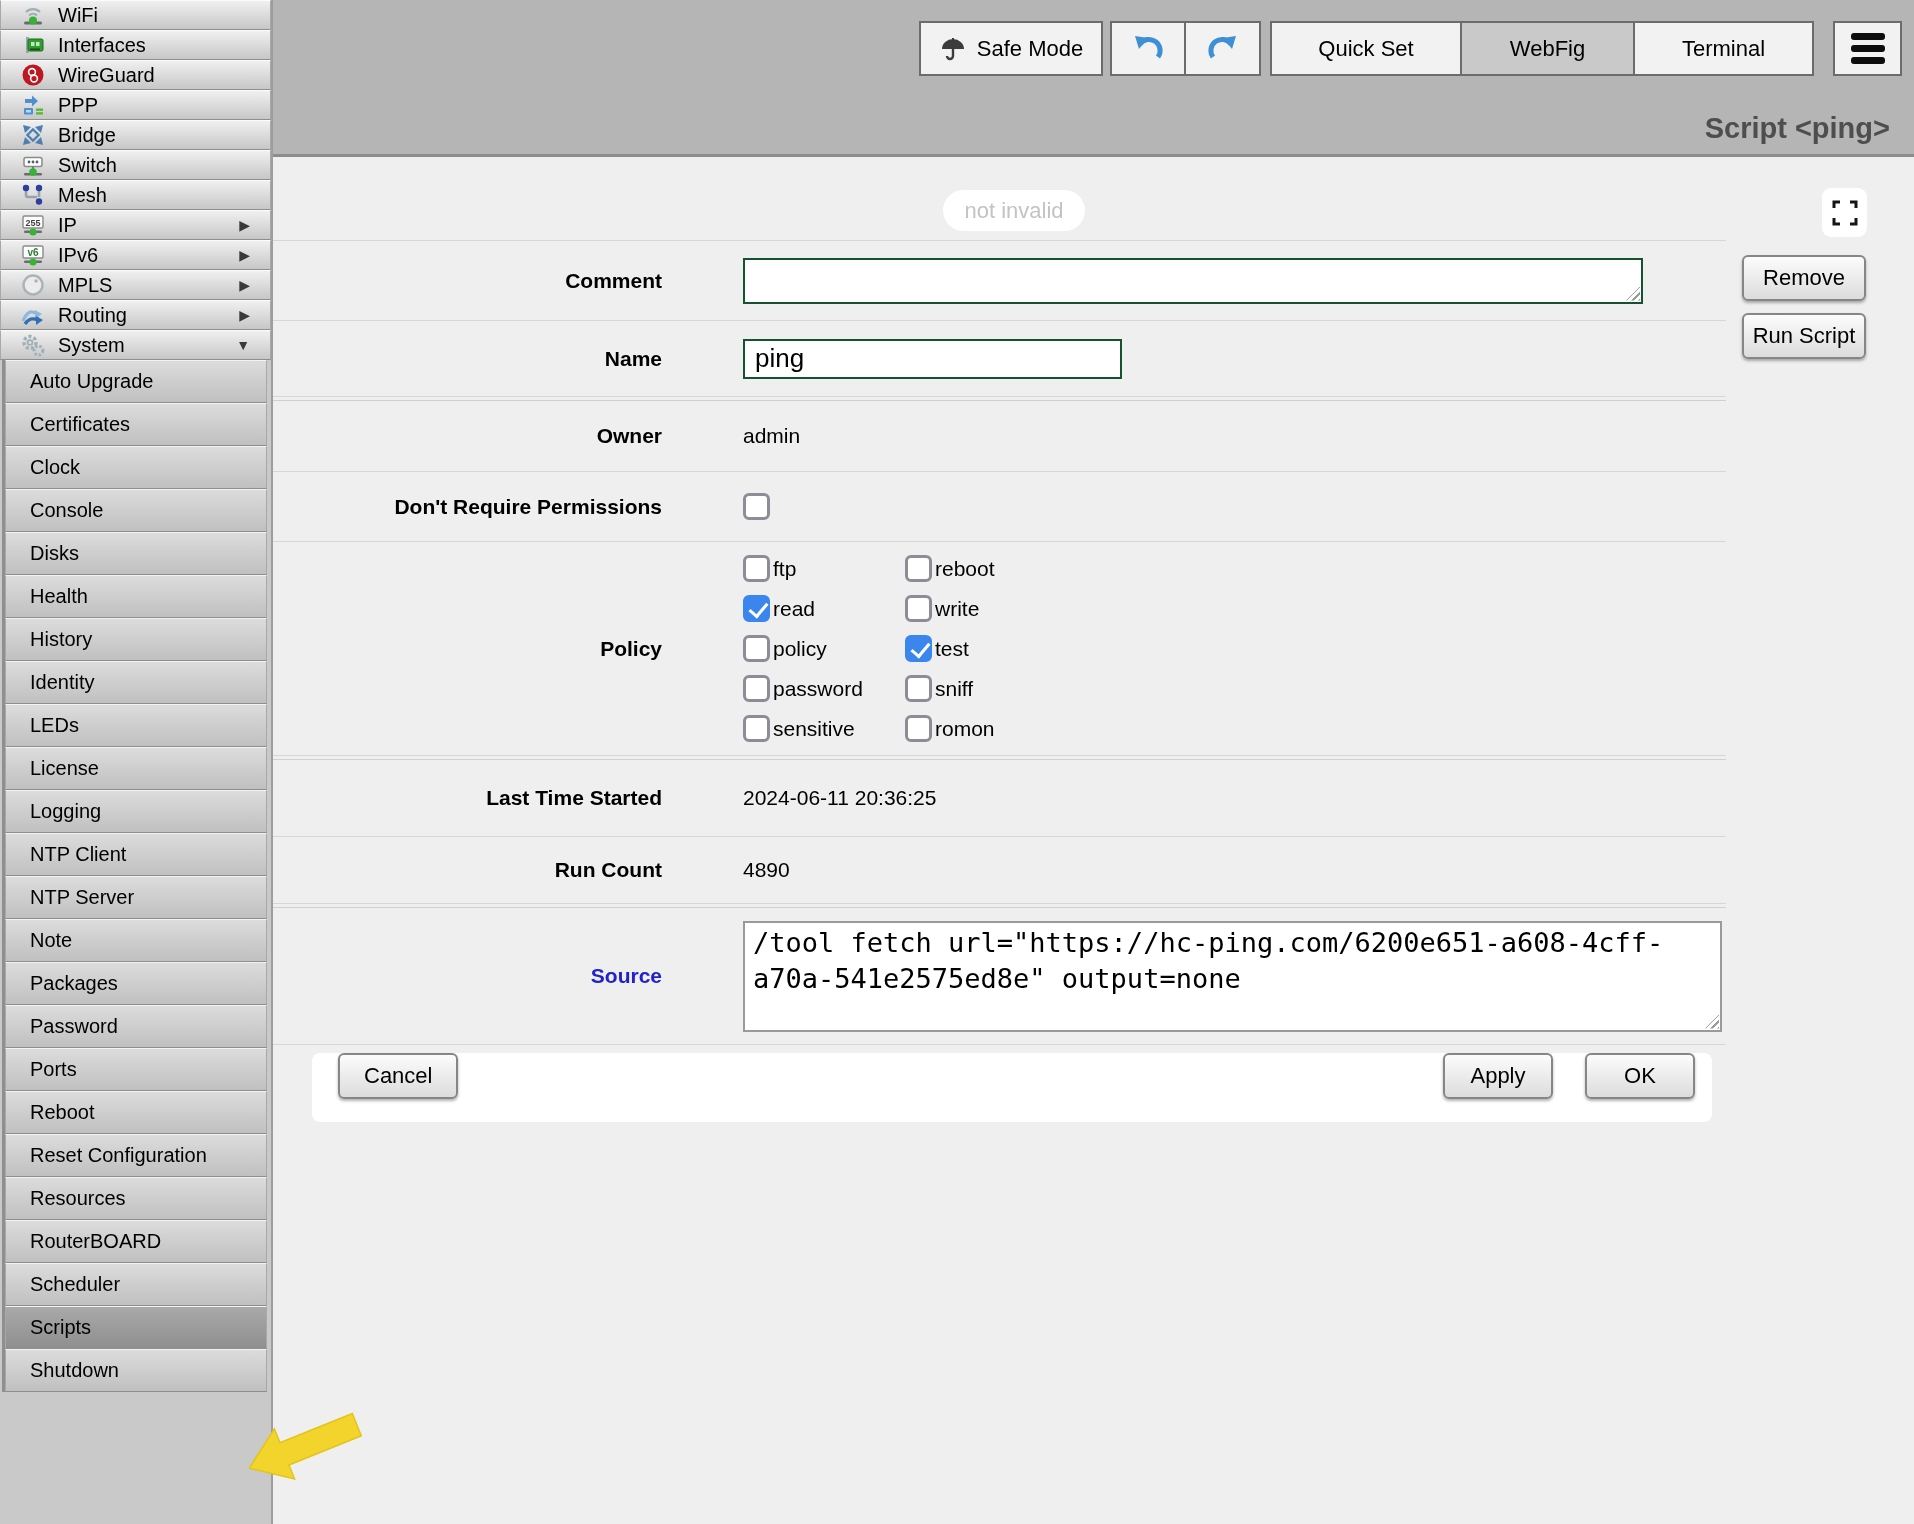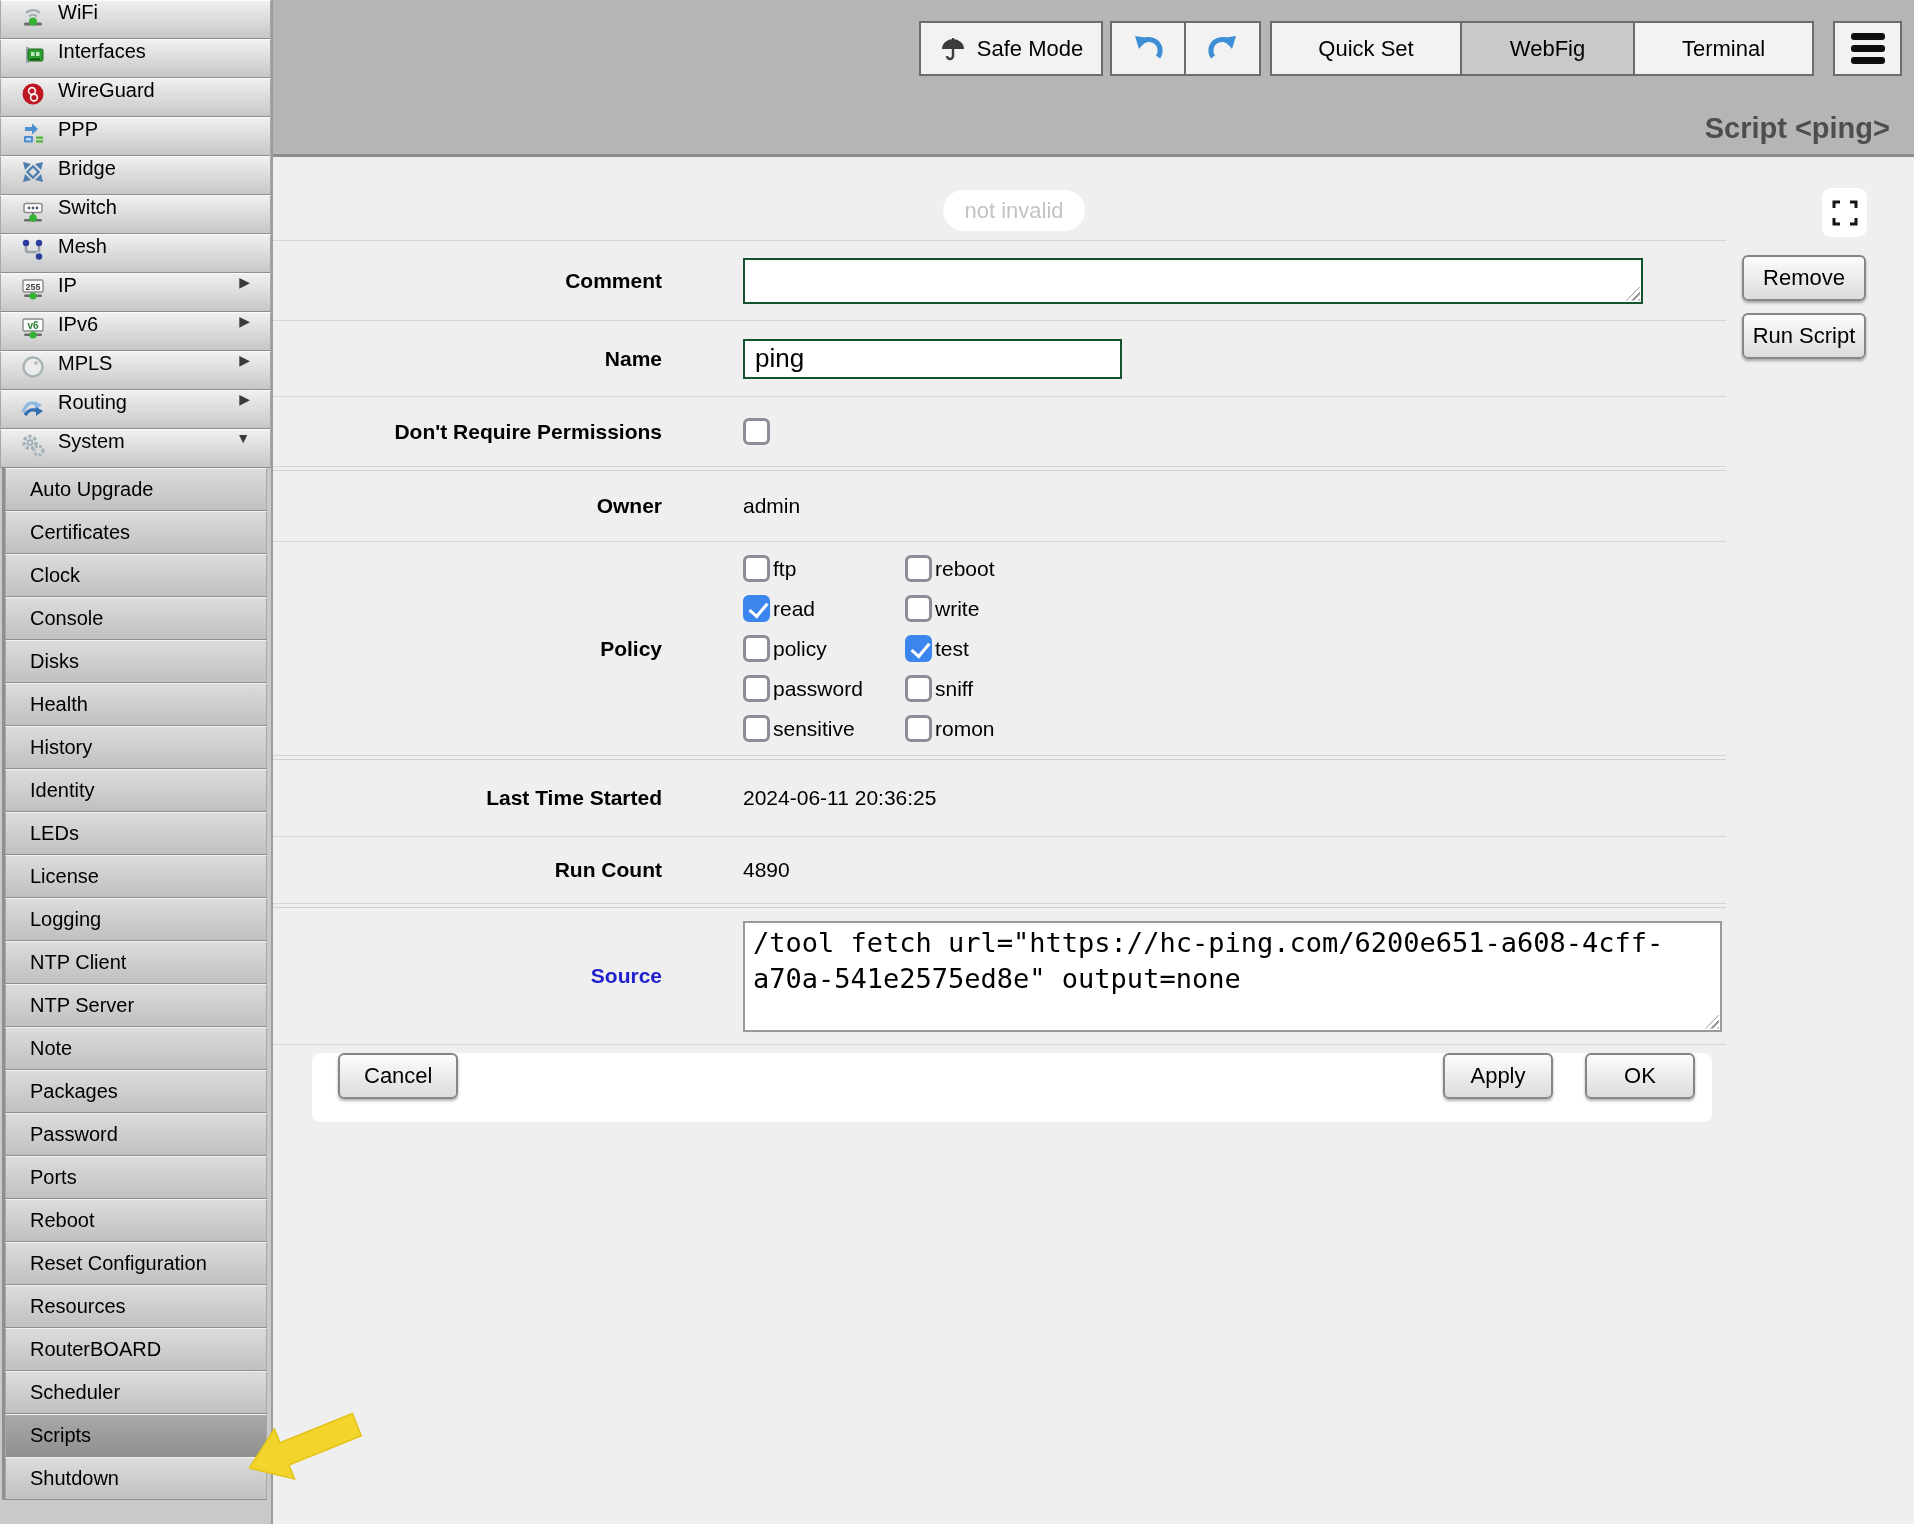--- a/index.html
+++ b/index.html
@@ -2,21 +2,21 @@
 <html><head>
 <meta charset="utf-8">
 <style>
   *{margin:0;padding:0;box-sizing:border-box}
   html,body{width:1914px;height:1524px;overflow:hidden;position:relative;
     font-family:"Liberation Sans",sans-serif;background:#b5b5b5;color:#000}
 
   
   .sidebar{position:absolute;left:0;top:0;width:273px;height:1524px;background:#c9c9c9;
     border-right:2px solid #9d9d9d;overflow:hidden;z-index:5}
-  .mi{height:39px;display:flex;
+  .mi{height:30px;display:flex;align-items:center;
     background:linear-gradient(#f0f0f0,#c7c7c7);
     border-bottom:1px solid #8e8e8e;border-top:1px solid #fbfbfb;
     border-left:1px solid #a8a8a8;border-right:1px solid #a8a8a8;cursor:pointer}
   .mi-icon{width:30px;height:30px;margin:0 10px 0 17px;display:flex;align-items:center;justify-content:center;flex:none}
   .mi-label{font-size:20px}
   .mi-arrow{margin-left:auto;margin-right:20px;font-size:14px;color:#3a3a3a}
   .submenu{border-left:3px solid #8f8f8f;margin-left:2px;width:265px}
   .smi{height:43px;display:flex;align-items:center;padding-left:24px;font-size:20px;
     background:linear-gradient(#dcdcdc,#c0c0c0);
     border-bottom:1px solid #8e8e8e;border-top:1px solid #f2f2f2;
@@ -394,31 +394,31 @@
       </div>
     </div>
 
     <div class="frow" style="height:76px">
       <div class="flabel">Name</div>
       <div class="ffield">
         <input class="tinput" id="name-input" style="width: 379px; height: 40px;" value="ping">
       </div>
     </div>
 
+    <div class="frow sep" style="height:72px">
+      <div class="flabel">Owner</div>
+      <div class="ffield">
+          <span class="fval">admin</span>
+        </div>
+    </div>
+
     <div class="frow" style="height:70px">
       <div class="flabel">Don't Require Permissions</div>
       <div class="ffield">
           <span class="cb"></span>
-        </div>
-    </div>
-
-    <div class="frow sep" style="height:72px">
-      <div class="flabel">Owner</div>
-      <div class="ffield">
-          <span class="fval">admin</span>
         </div>
     </div>
 
     <div class="frow" style="height:214px">
       <div class="flabel">Policy</div>
       <div class="ffield">
         <div class="polcol">
           <div class="cbrow">
               <span class="cb"></span>
               <span class="cblabel">ftp</span>

